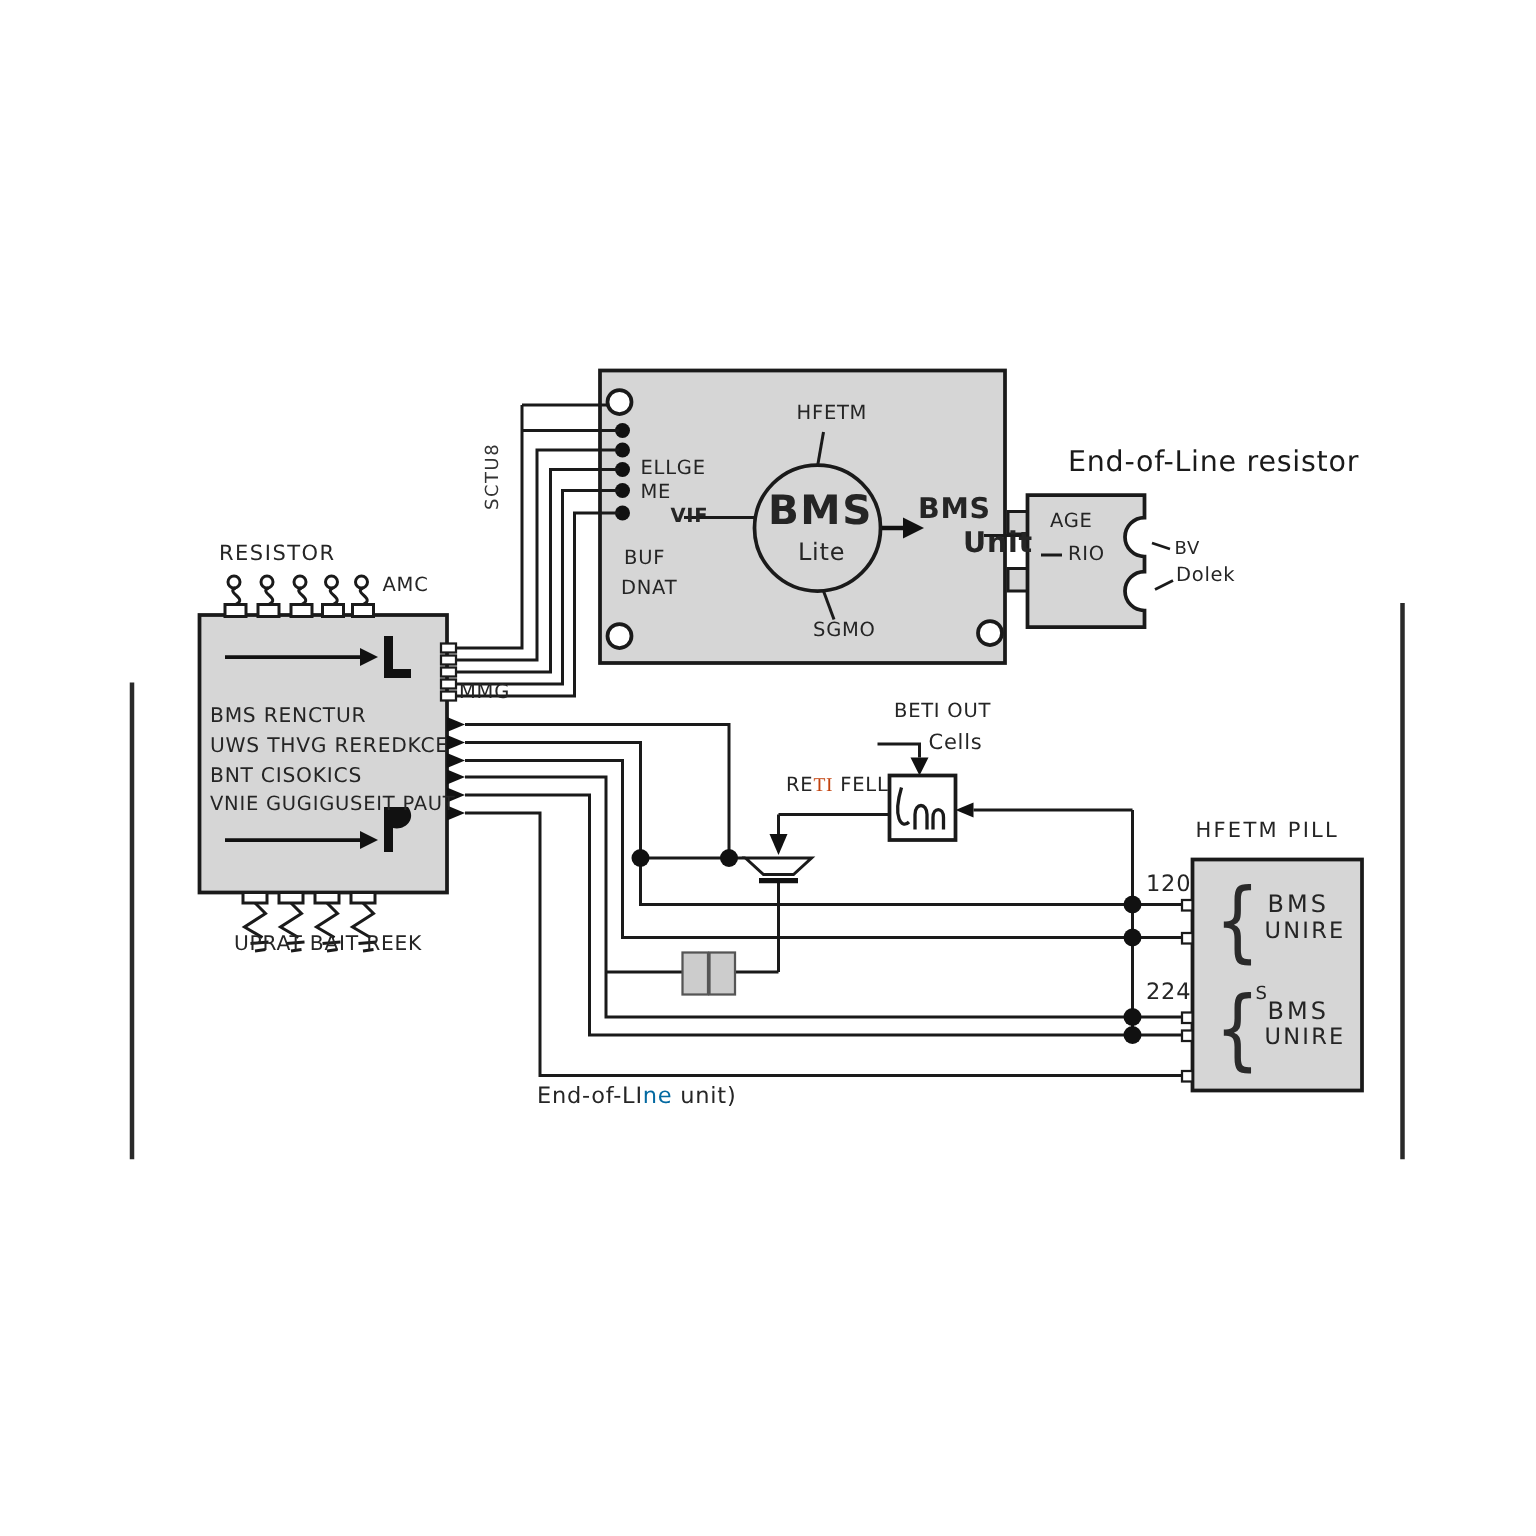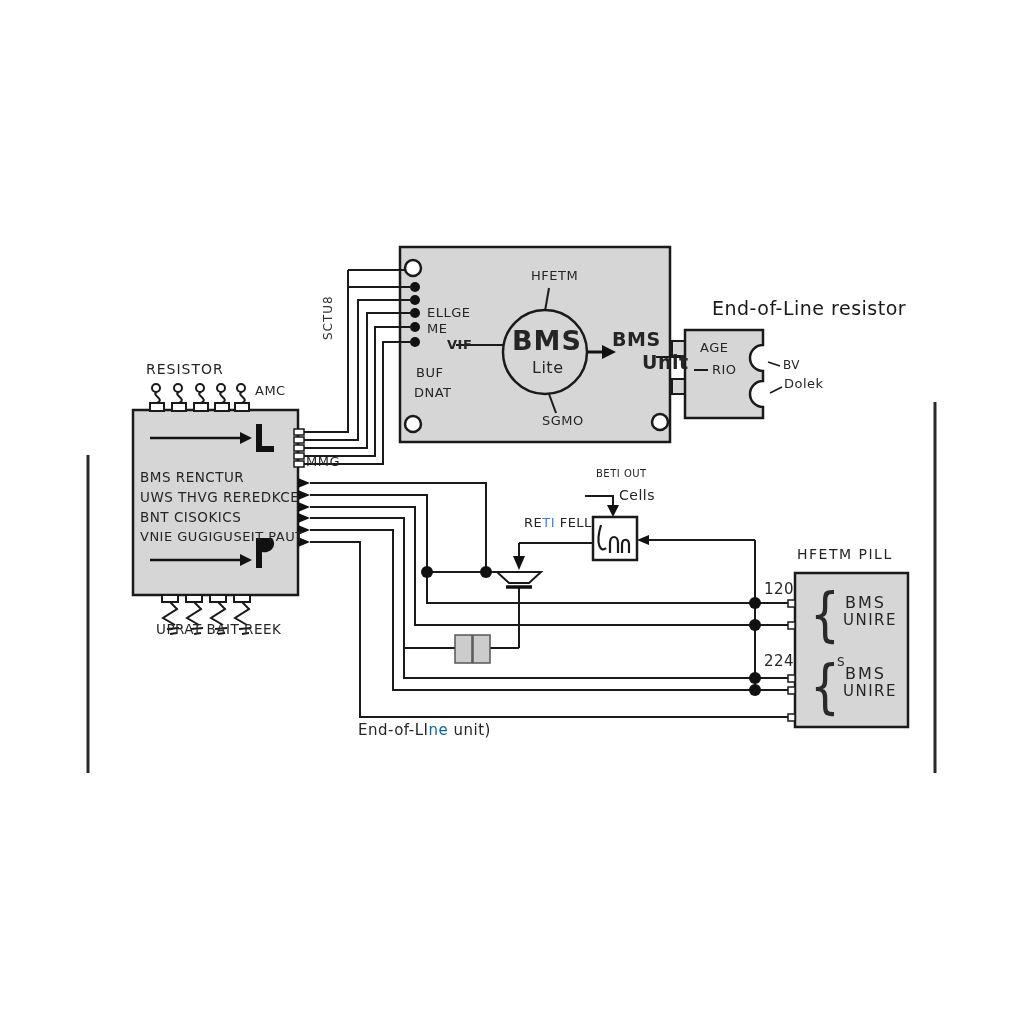--- a/index.html
+++ b/index.html
@@ -2,21 +2,21 @@
 <html><head>
 <meta charset="utf-8">
 <style>
   html,body{margin:0;padding:0;background:#ffffff;}
   .canvas{position:relative;width:1024px;height:773px;background:#ffffff;overflow:hidden;
           font-family:"DejaVu Sans",sans-serif;}
   svg{position:absolute;left:0;top:0;}
   .lbl{position:absolute;color:#252525;white-space:nowrap;line-height:1.1;
        font-family:"DejaVu Sans",sans-serif;letter-spacing:.5px;}
   .bold{font-weight:bold;}
-  .teal{color:#3b82f6;}
+  .teal{color:#c2410c;font-family:Liberation Serif, serif;}
   .blue{color:#0369a1;}
   .brace{position:absolute;color:#2a2a2a;font-size:47px;font-weight:400;
          transform:scaleY(1.25);transform-origin:top;}
   .rot{transform:rotate(-90deg);transform-origin:top left;font-size:12px;letter-spacing:1px;color:#333;}
 </style>
 </head>
 <body>
 
 <div class="canvas">
 
@@ -240,21 +240,21 @@
 <div class="lbl" style="left:146px;top:362px;font-size:14px;letter-spacing:1px;">RESISTOR</div>
 <div class="lbl" style="left:255px;top:384px;font-size:13px;">AMC</div>
 <div class="lbl" style="left:140px;top:470px;font-size:13.5px;">BMS RENCTUR</div>
 <div class="lbl" style="left:140px;top:490px;font-size:13.5px;">UWS THVG REREDKCE</div>
 <div class="lbl" style="left:140px;top:510px;font-size:13.5px;">BNT CISOKICS</div>
 <div class="lbl" style="left:140px;top:530px;font-size:13px;">VNIE GUGIGUSEIT PAUT</div>
 <div class="lbl" style="left:156px;top:622px;font-size:13.5px;">UPRAT BAIT REEK</div>
 <div class="lbl rot" style="left:322px;top:340px;">SCTU8</div>
 <div class="lbl" style="left:306px;top:455px;font-size:13px;">MMG</div>
 
-<div class="lbl" style="left:596px;top:468px;font-size:10px;">BETI OUT</div>
+<div class="lbl" style="left:596px;top:468px;font-size:13px;">BETI OUT</div>
 <div class="lbl" style="left:619px;top:488px;font-size:14px;">Cells</div>
 <div class="lbl" style="left:524px;top:516px;font-size:13px;"><span>RE</span><span class="teal">TI</span><span> FELL</span></div>
 
 <div class="lbl" style="left:797px;top:547px;font-size:14px;letter-spacing:1.5px;">HFETM PILL</div>
 <div class="lbl" style="left:764px;top:581px;font-size:15px;">120</div>
 <div class="lbl" style="left:764px;top:653px;font-size:15px;">224</div>
 <div class="brace" style="left:810px;top:580px;">{</div>
 <div class="brace" style="left:810px;top:652px;">{</div>
 <div class="lbl" style="left:837px;top:656px;font-size:12px;">S</div>
 <div class="lbl" style="left:845px;top:594px;font-size:16px;letter-spacing:2px;">BMS</div>

